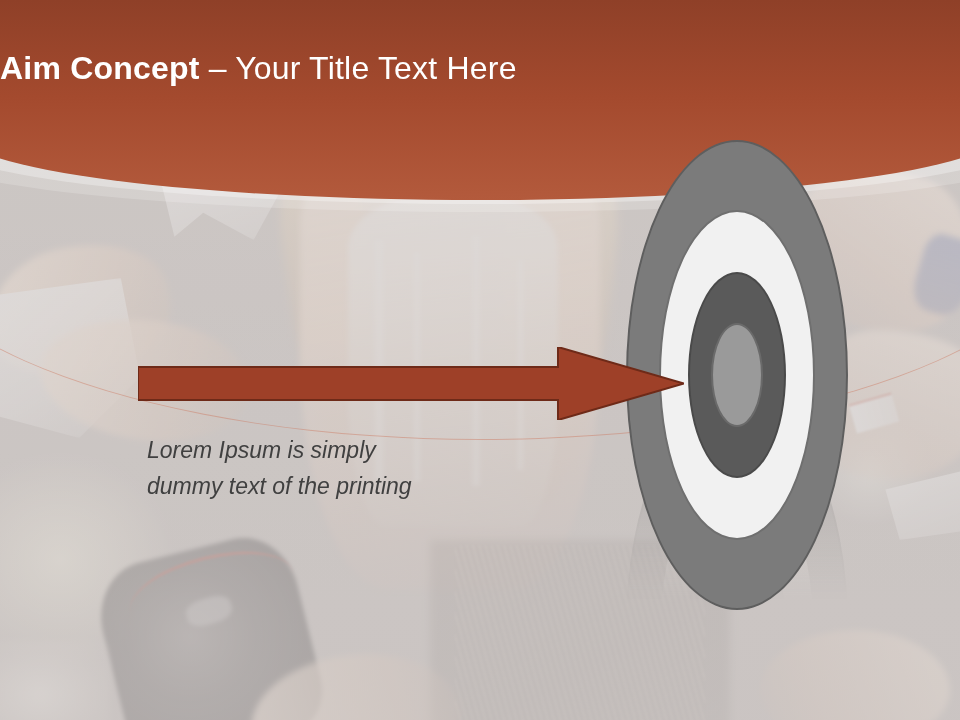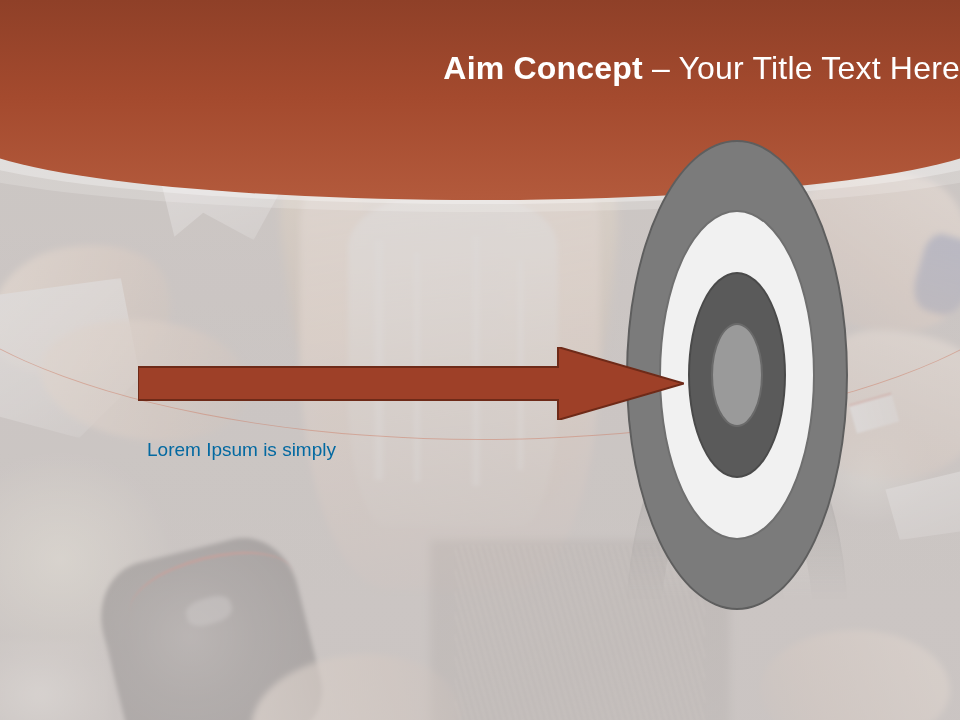--- a/index.html
+++ b/index.html
@@ -265,21 +265,21 @@
     border: 1.5px solid rgba(205,120,95,0.45);
     border-top-color: transparent;
     border-left-color: rgba(205,120,95,0.30);
     border-right-color: rgba(205,120,95,0.30);
   }
 
   .slide-title {
     position: absolute;
     left: 0; top: 48px;
     width: 960px;
-    text-align: right;
+    text-align: left;
     color: #ffffff;
     font-size: 32px;
     line-height: 40px;
     letter-spacing: 0.2px;
     white-space: nowrap;
   }
   .slide-title .t-bold { font-weight: bold; }
   .slide-title .t-rest { font-weight: 300; }
 
   
@@ -325,23 +325,24 @@
     position: absolute;
     left: 138px; top: 347px;
     width: 546px; height: 73px;
   }
 
   
   .body-text {
     position: absolute;
     left: 147px; top: 432px;
     width: 420px;
-    font-size: 19px;
+    font-style: italic;
+    font-size: 23px;
     line-height: 36px;
-    color: #0369a1;
+    color: #404040;
   }
   .body-text .ln { display: block; white-space: nowrap; }
 </style>
 </head>
 <body>
 
 <div class="slide">
 
   <div class="photo-bg">
     <div class="photo-base"></div>
@@ -404,15 +405,16 @@
   </div>
 
   <div class="arrow">
     <svg width="546" height="73" viewBox="0 0 546 73" xmlns="http://www.w3.org/2000/svg">
       <polygon points="0,20 420,20 420,0 546,36.5 420,73 420,53 0,53" fill="#9e4028" stroke="#6e2a18" stroke-width="2" stroke-linejoin="miter"></polygon>
     </svg>
   </div>
 
   <div class="body-text">
     <span class="ln">Lorem Ipsum is simply</span>
+    <span class="ln">dummy text of the printing</span>
   </div>
 
 </div>
 
 </body></html>

